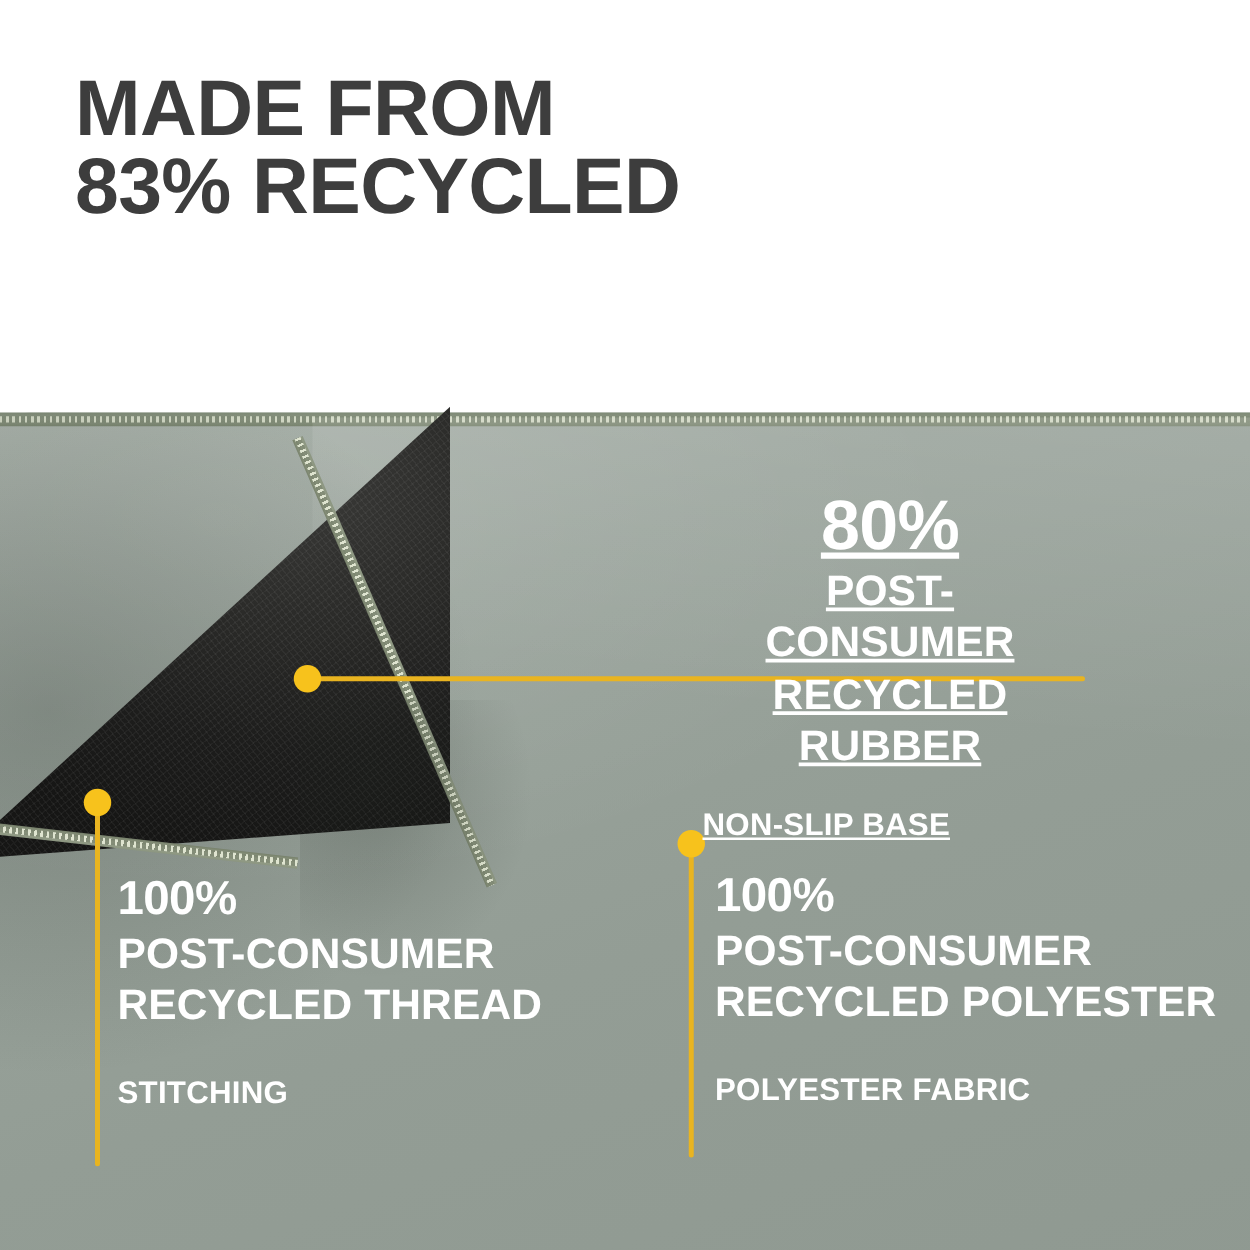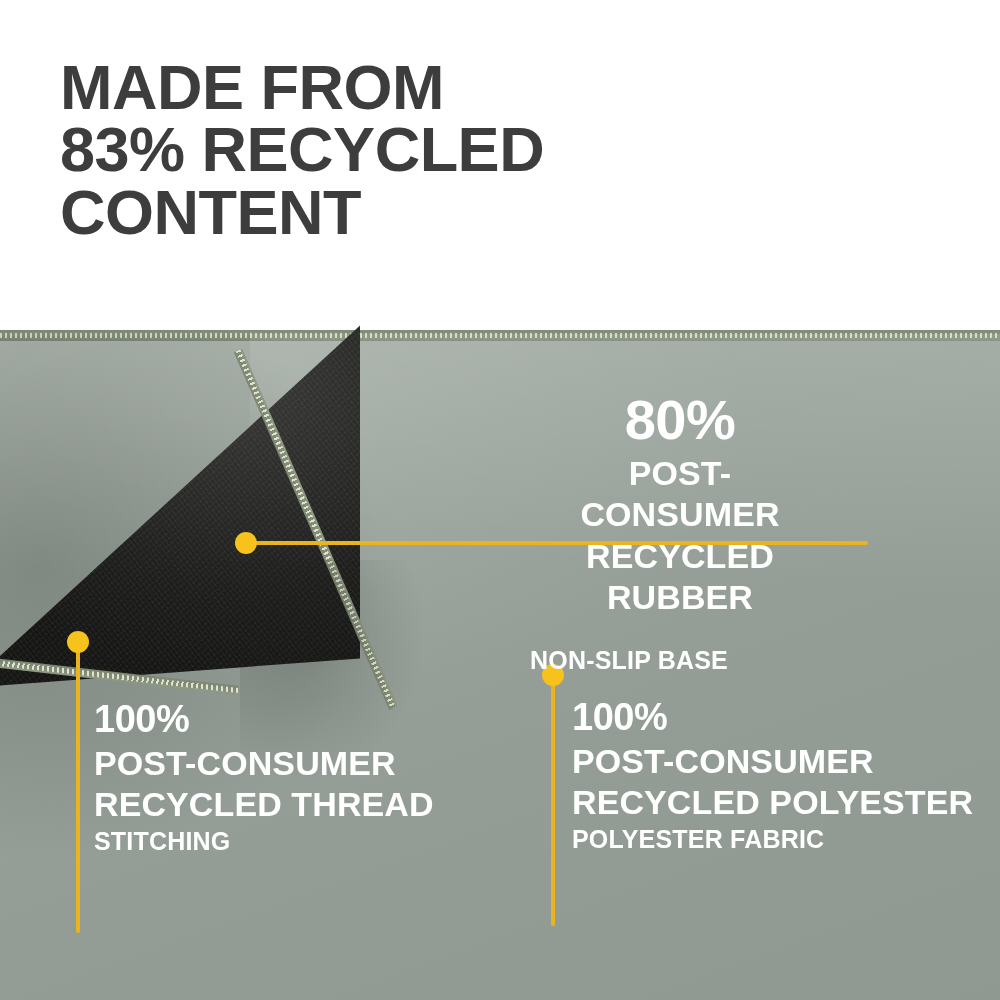--- a/index.html
+++ b/index.html
@@ -194,41 +194,41 @@
     line-height: 1.22;
     letter-spacing: 0.1px;
     text-transform: uppercase;
   }
   .sub {
     font-size: 25px;
     font-weight: 700;
     line-height: 1.24;
     letter-spacing: 0.2px;
     text-transform: uppercase;
-  }
-
-  
-  #callout-rubber { left: 530px; top: 392px; width: 420px; text-align: left; }
+    margin-top: 33px;
+  }
+
+  
+  #callout-rubber { left: 562px; top: 392px; width: 420px; text-align: left; text-decoration: underline; }
   #callout-rubber .pct { font-size: 56px; text-align: center; width: 300px; }
   #callout-rubber .desc { text-align: center; width: 300px; }
 
   #callout-thread { left: 94px; top: 700px; width: 400px; }
   #callout-polyester { left: 572px; top: 698px; width: 420px; }
 
   .gap-sub { margin-top: 26px; }
 </style>
 </head>
 <body>
 
 <div id="stage">
 
   <div class="headline">
     <span class="hl-line">MADE FROM</span>
     <span class="hl-line">83% RECYCLED</span>
-    <span class="hl-line">CONTENT</span>
   </div>
 
   <div class="mat-wrap">
 
     <div class="mat-body"></div>
     <div class="mat-edge-top"></div>
     <div class="mat-sheen"></div>
     <div class="mat-shade"></div>
 
     <div class="fold">

